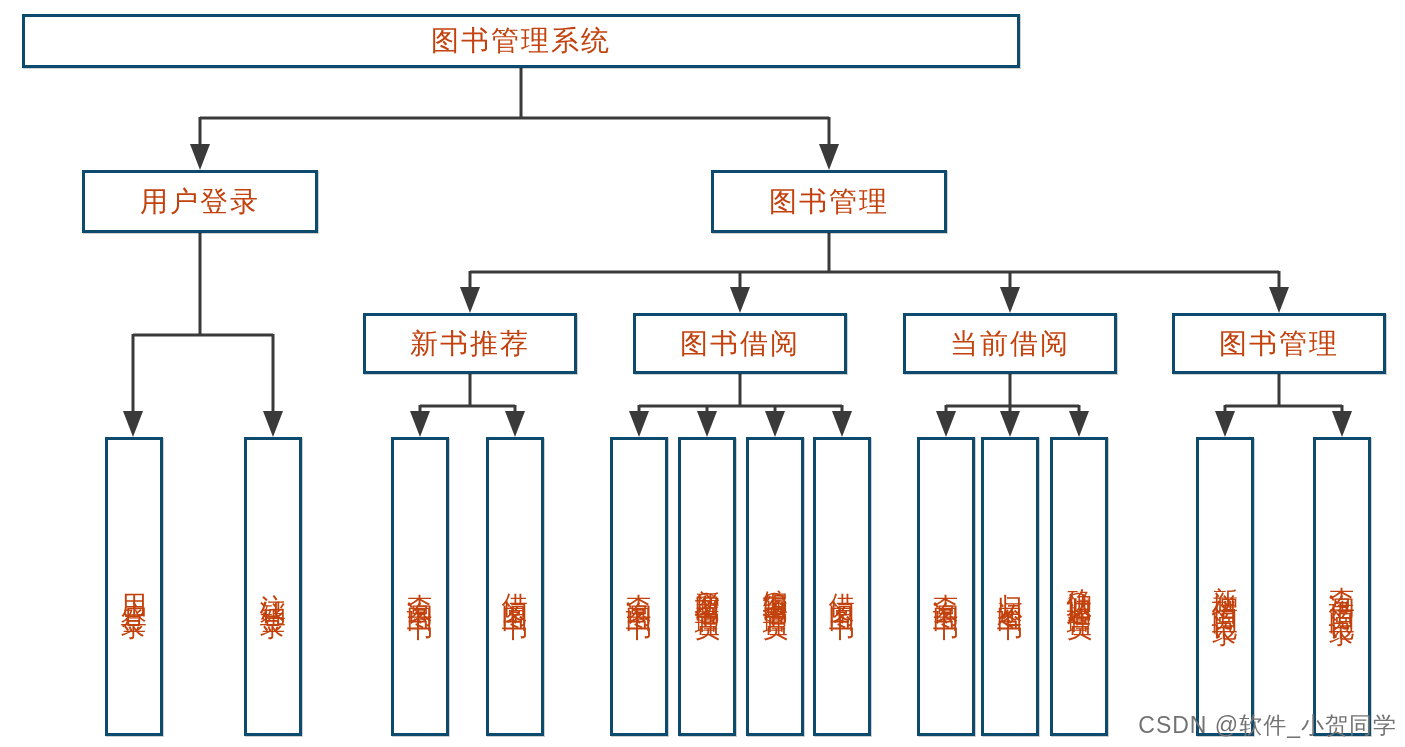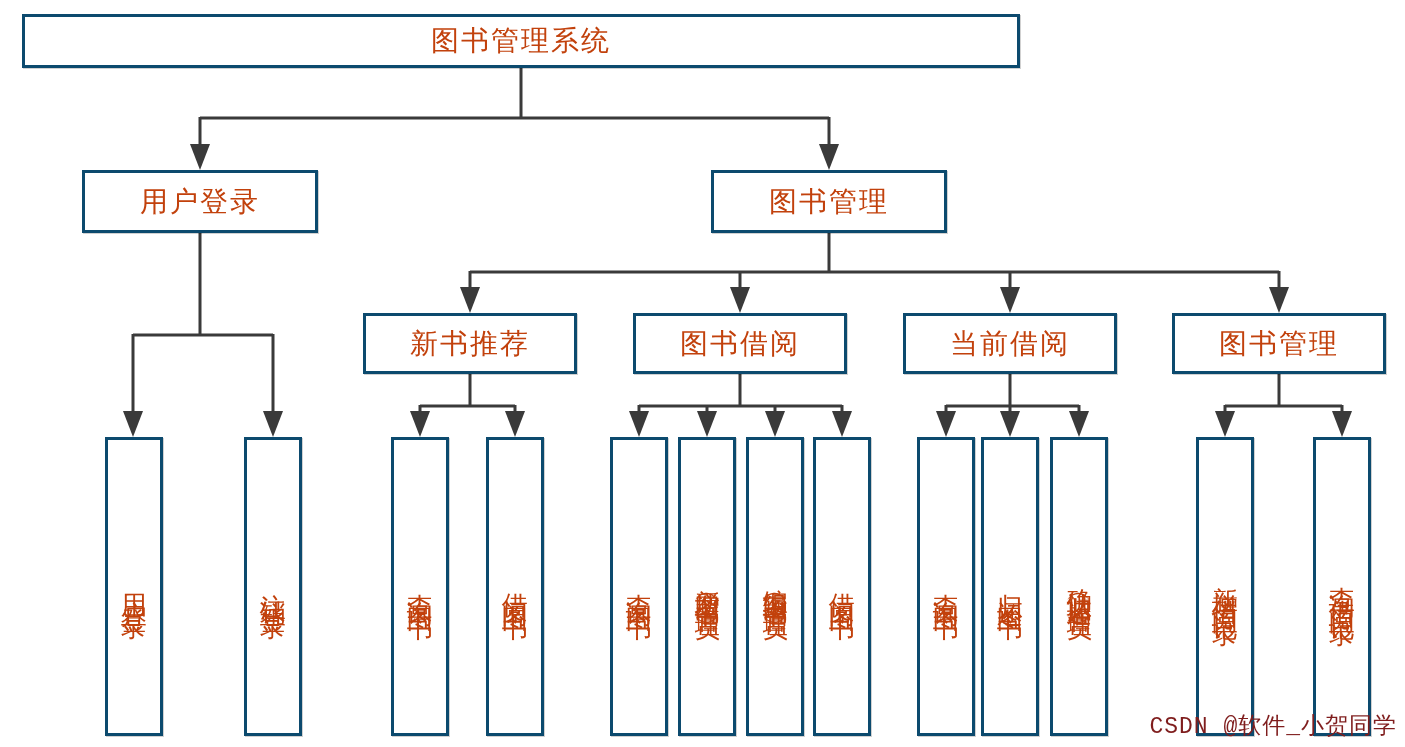--- a/index.html
+++ b/index.html
@@ -48,25 +48,24 @@
   }
   .leaf .v-label.long {
     letter-spacing: 4px;
     font-size: 25px;
   }
   .watermark {
     position: absolute;
     right: 8px;
     bottom: 6px;
     font-size: 23px;
-    color: #7f1d1d;
+    color: #737373;
     letter-spacing: 1px;
     z-index: 5;
     white-space: nowrap;
-    font-family: Liberation Mono, monospace;
   }
 </style>
 </head>
 <body>
 
 <div class="canvas">
 
   <svg class="connector-layer" width="1405" height="747" viewBox="0 0 1405 747" xmlns="http://www.w3.org/2000/svg">
     <g stroke="#3a3a3a" stroke-width="3" fill="none">
 

